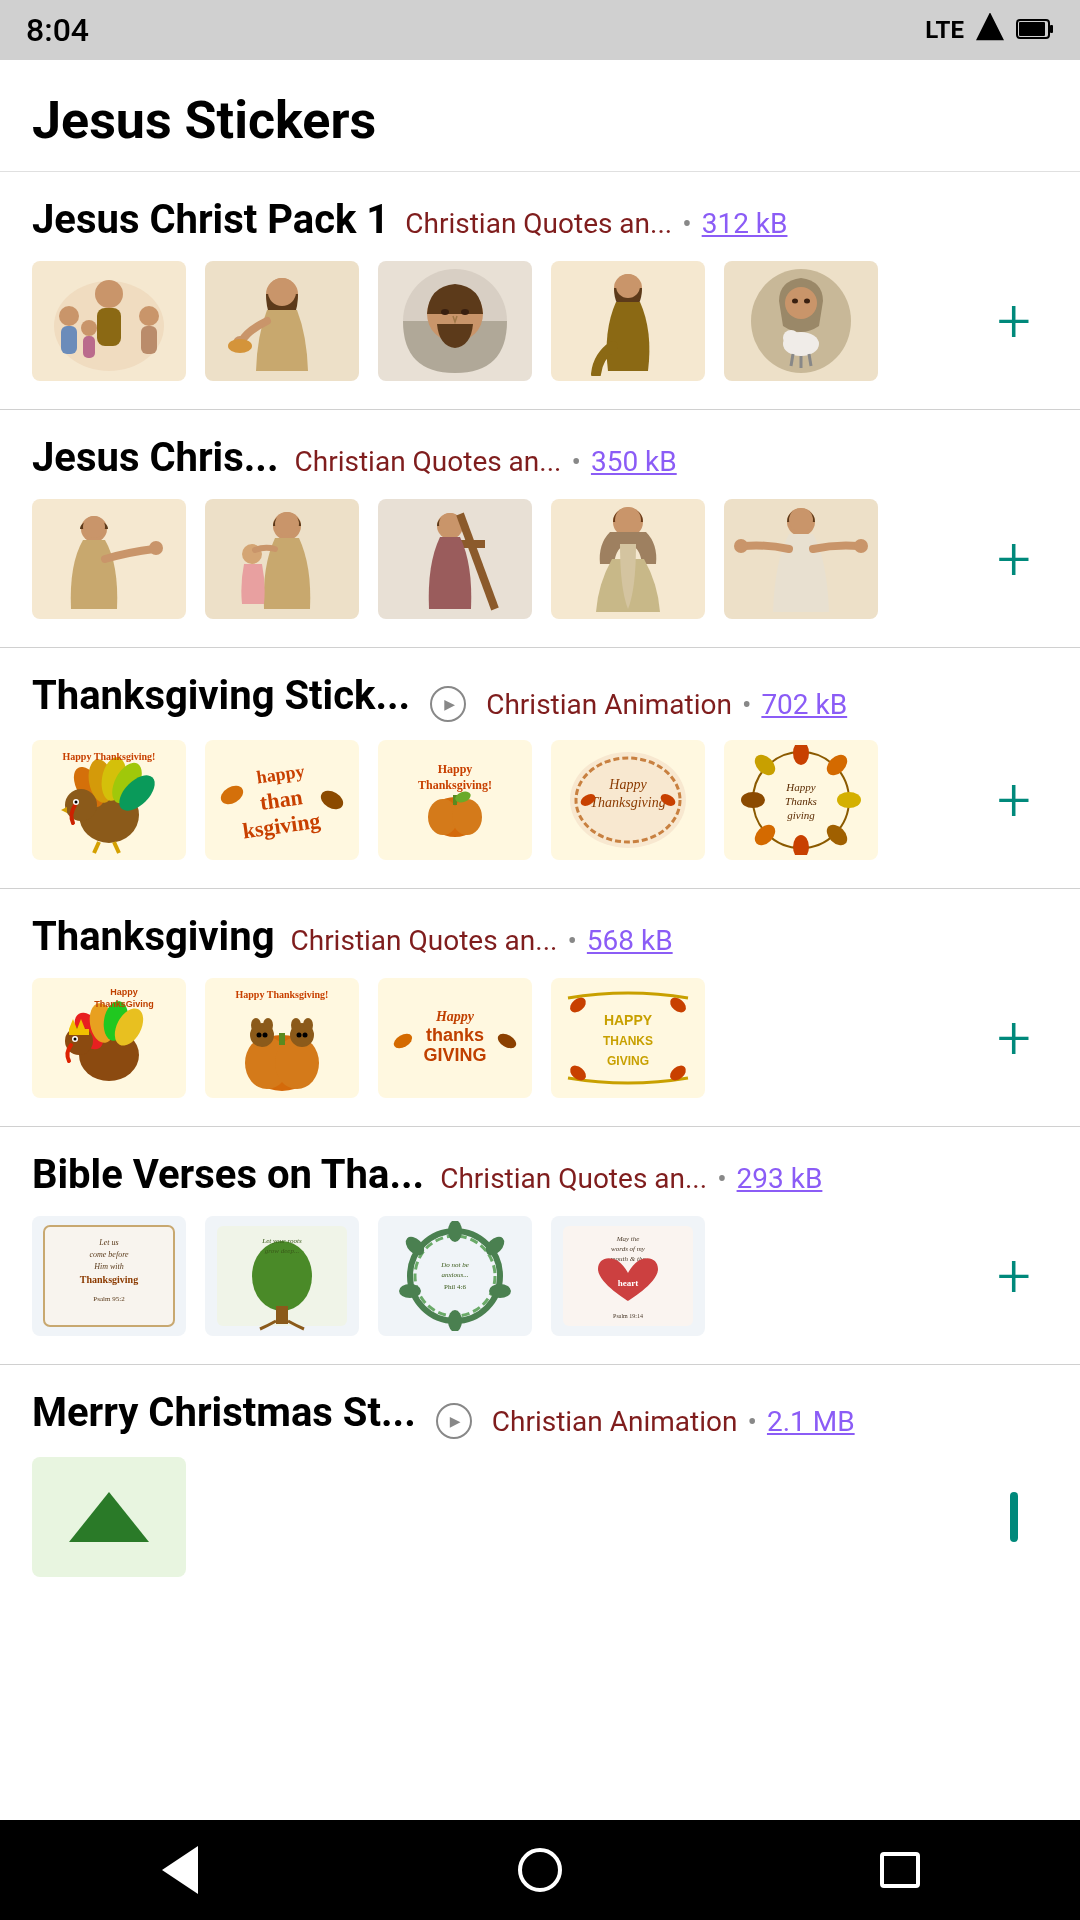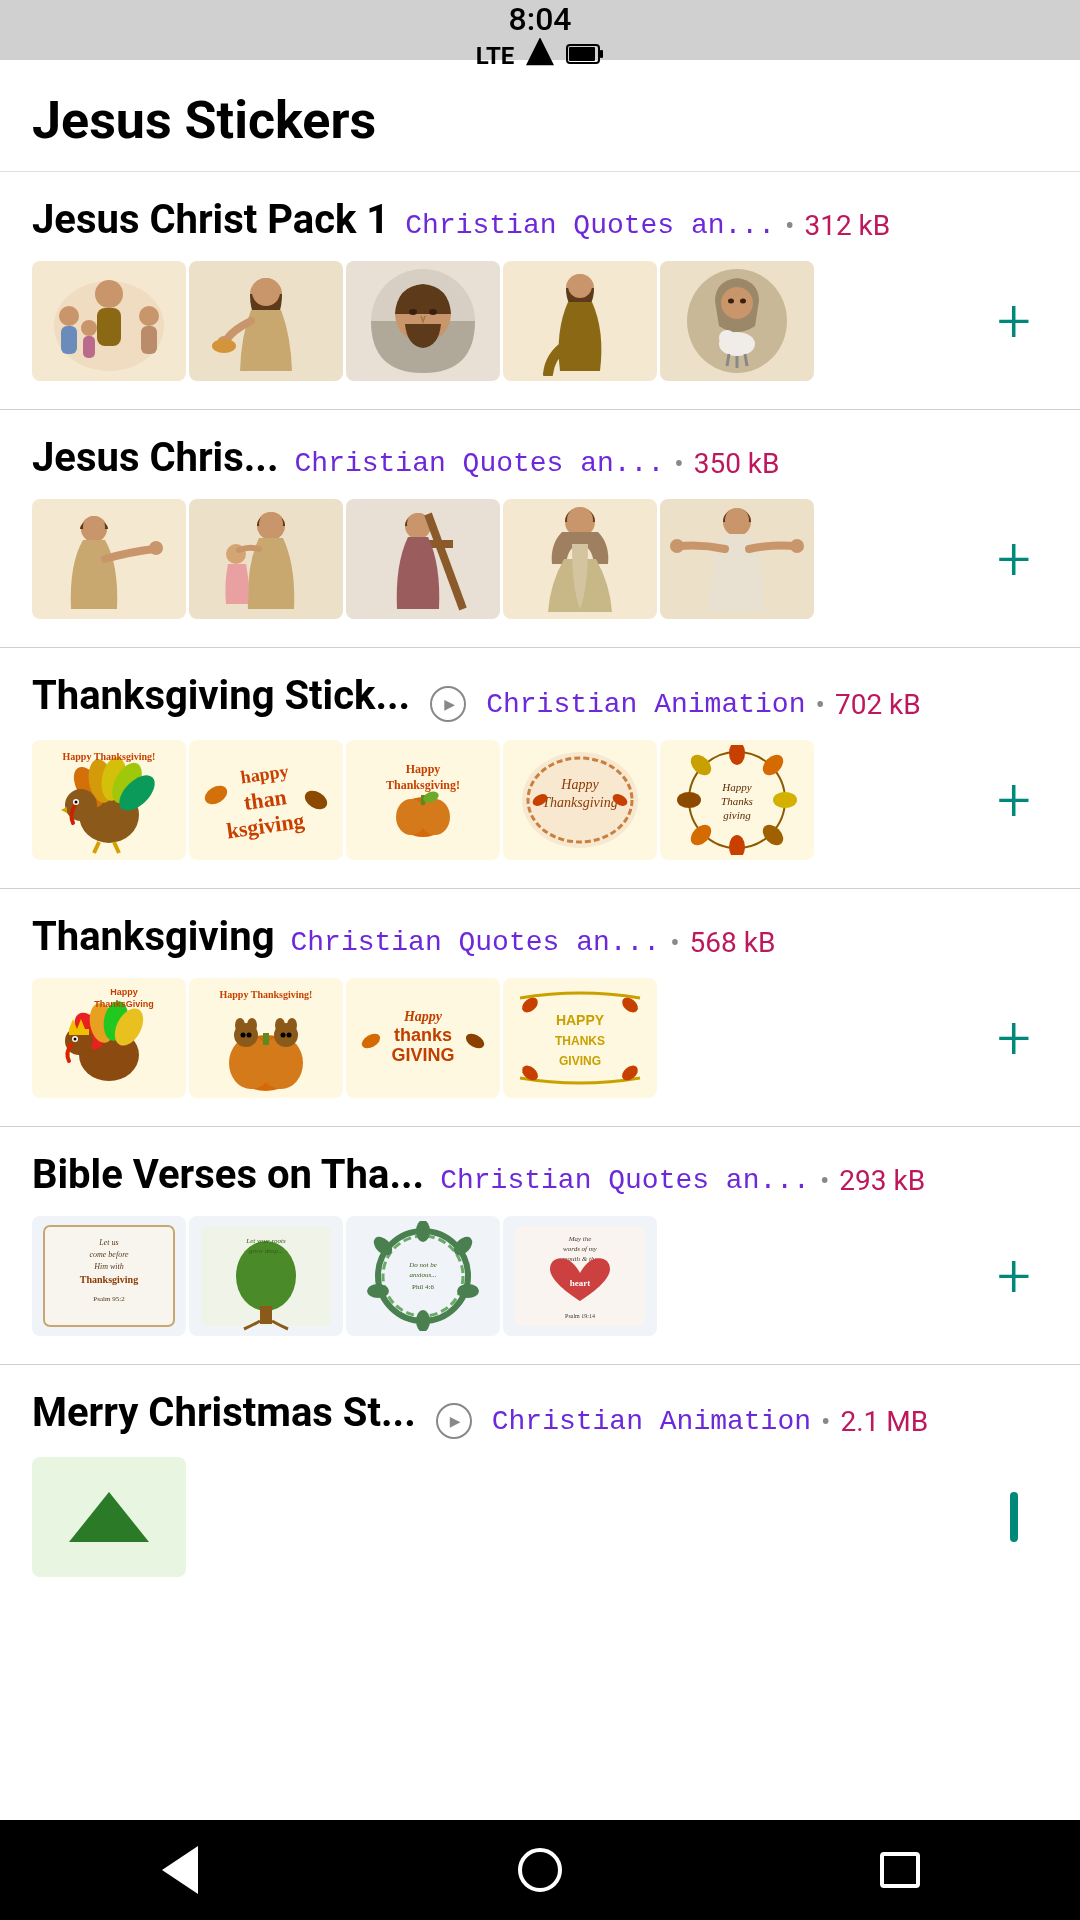--- a/index.html
+++ b/index.html
@@ -15,21 +15,20 @@
     }
 
     
     .status-bar {
       background: #d0d0d0;
       height: 60px;
       display: flex;
       align-items: center;
       justify-content: space-between;
       padding: 0 26px;
-      flex-direction: column;
     }
     .status-time {
       font-size: 32px;
       font-weight: 500;
       color: #000;
     }
     .status-icons {
       display: flex;
       align-items: center;
       gap: 12px;
@@ -85,32 +84,32 @@
 
     .pack-meta {
       display: flex;
       align-items: center;
       gap: 10px;
       flex: 1;
     }
 
     .pack-author {
       font-size: 28px;
-      color: #6d28d9;
-      font-family: Liberation Mono, monospace;
+      color: #7f1d1d;
     }
 
     .pack-dot {
       font-size: 28px;
       color: #888;
     }
 
     .pack-size {
       font-size: 28px;
-      color: #be185d;
+      color: #8b5cf6;
+      text-decoration: underline;
     }
 
     .pack-animated-icon {
       width: 36px;
       height: 36px;
       border-radius: 50%;
       border: 2.5px solid #888;
       display: inline-flex;
       align-items: center;
       justify-content: center;
@@ -125,21 +124,21 @@
     }
 
     .sticker-row {
       display: flex;
       align-items: center;
       gap: 12px;
     }
 
     .sticker-preview-area {
       display: flex;
-      gap: 3px;
+      gap: 19px;
       flex: 1;
       overflow: hidden;
     }
 
     
     .sticker-placeholder {
       width: 154px;
       height: 120px;
       border-radius: 6px;
       display: flex;

